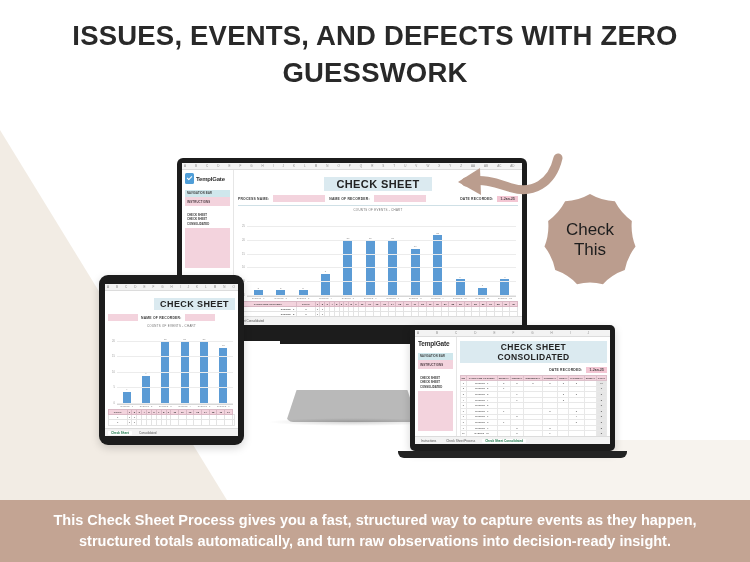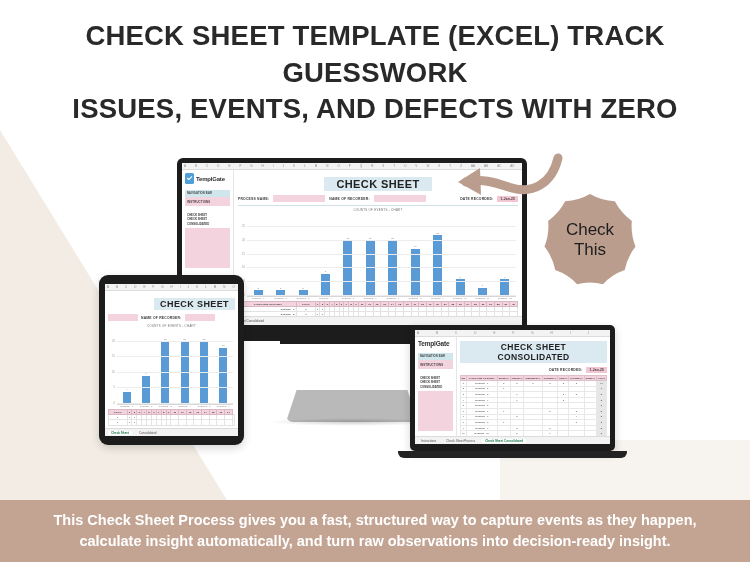--- a/index.html
+++ b/index.html
@@ -231,23 +231,22 @@
     line-height: 1.45; text-align: center; padding: 0 12px;
   }
 </style>
 </head>
 <body>
 
 <div id="bg-diagonal"></div>
 <div id="bg-right-soft"></div>
 
 <div id="title-block">
-  <div class="tline">CHECK SHEET TEMPLATE (EXCEL) TRACK</div>
+  <div class="tline">ISSUES, EVENTS, AND DEFECTS WITH ZERO</div>
   <div class="tline">GUESSWORK</div>
-  <div class="tline">ISSUES, EVENTS, AND DEFECTS WITH ZERO</div>
 </div>
 
 <div id="monitor">
   <div id="monitor-screen">
     <div class="ss">
 
       <div class="ss-colbar" id="mon-colbar" style="gap: 9px;">
           <span class="cl">A</span>
           <span class="cl">B</span>
           <span class="cl">C</span>
@@ -901,14 +900,14 @@
   <div class="mi-txt">This</div>
 </div>
 
 <svg id="arrow" viewBox="0 0 130 75">
   <path d="M118 20 C 112 46, 92 56, 72 50 C 56 45, 44 40, 26 44" stroke="#bb9d8e" stroke-width="9" fill="none" stroke-linecap="round"></path>
   <path d="M40 30 L 18 44 L 41 57 Z" fill="#bb9d8e"></path>
 </svg>
 
 <div id="banner">
   <div class="bline">This Check Sheet Process gives you a fast, structured way to capture events as they happen,</div>
-  <div class="bline">calculate insight automatically, and turn raw observations into decision-ready insight.</div>
+  <div class="bline">structured totals automatically, and turn raw observations into decision-ready insight.</div>
 </div>
 
 </body></html>

